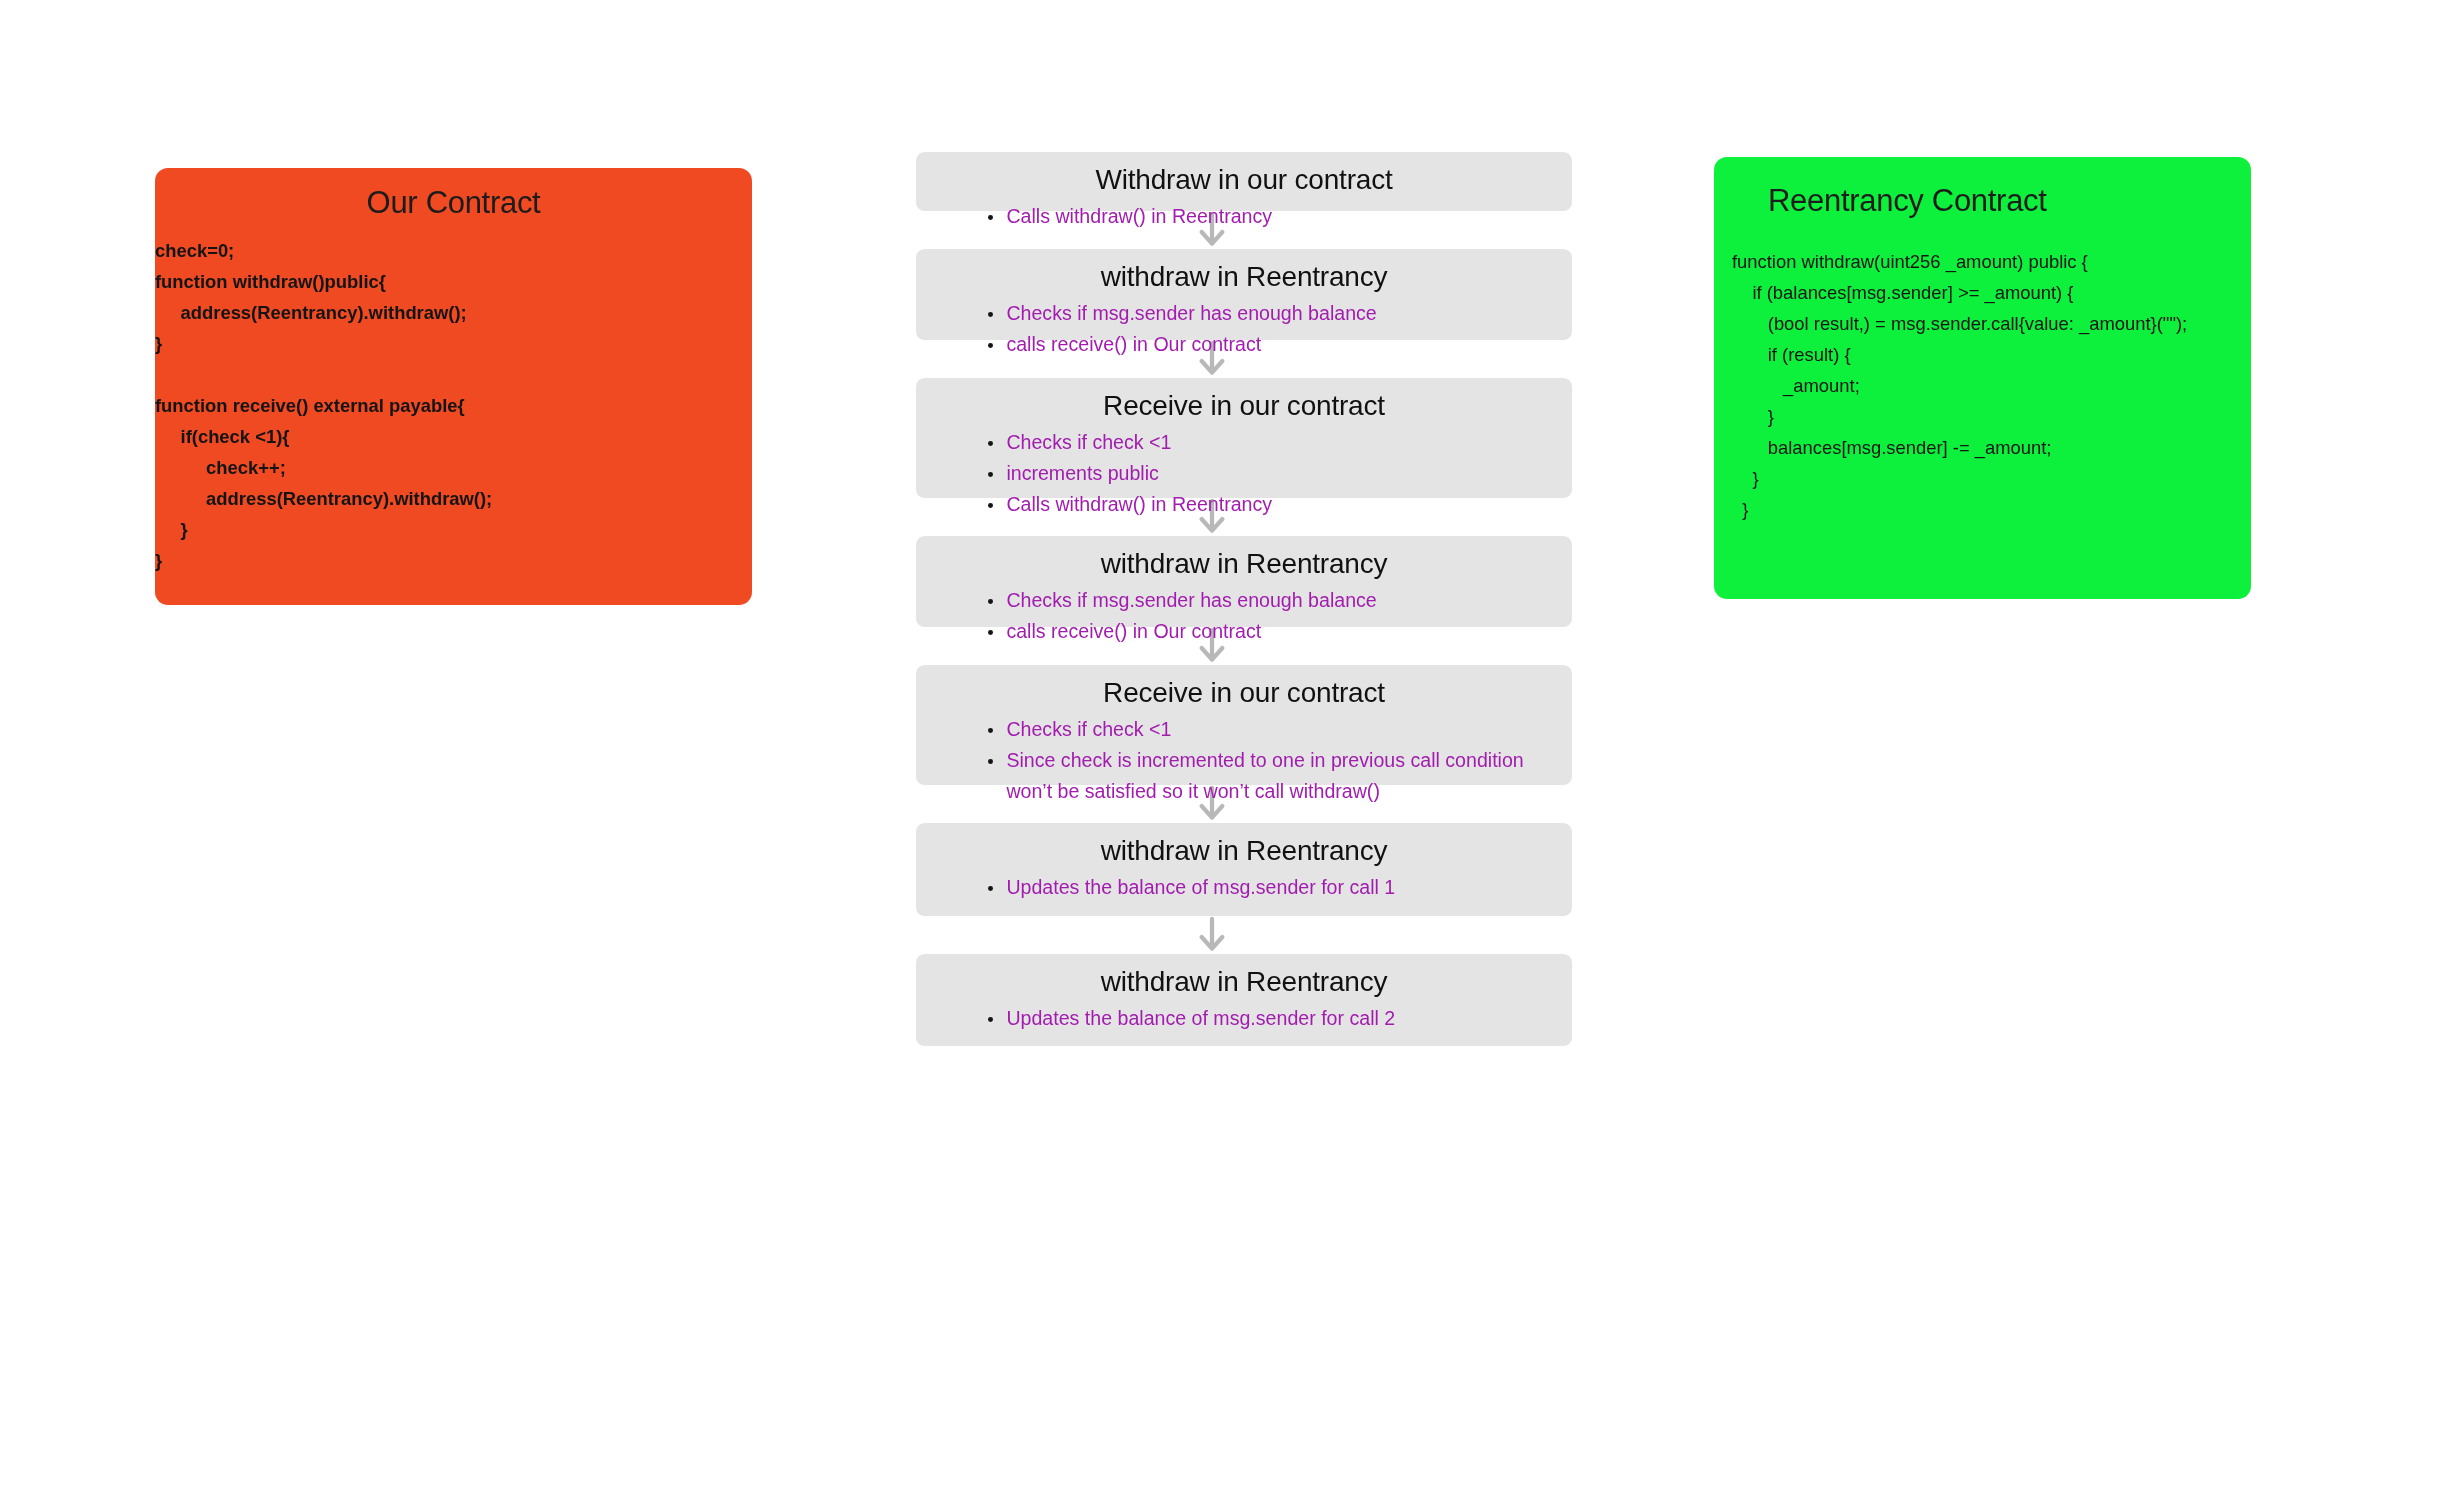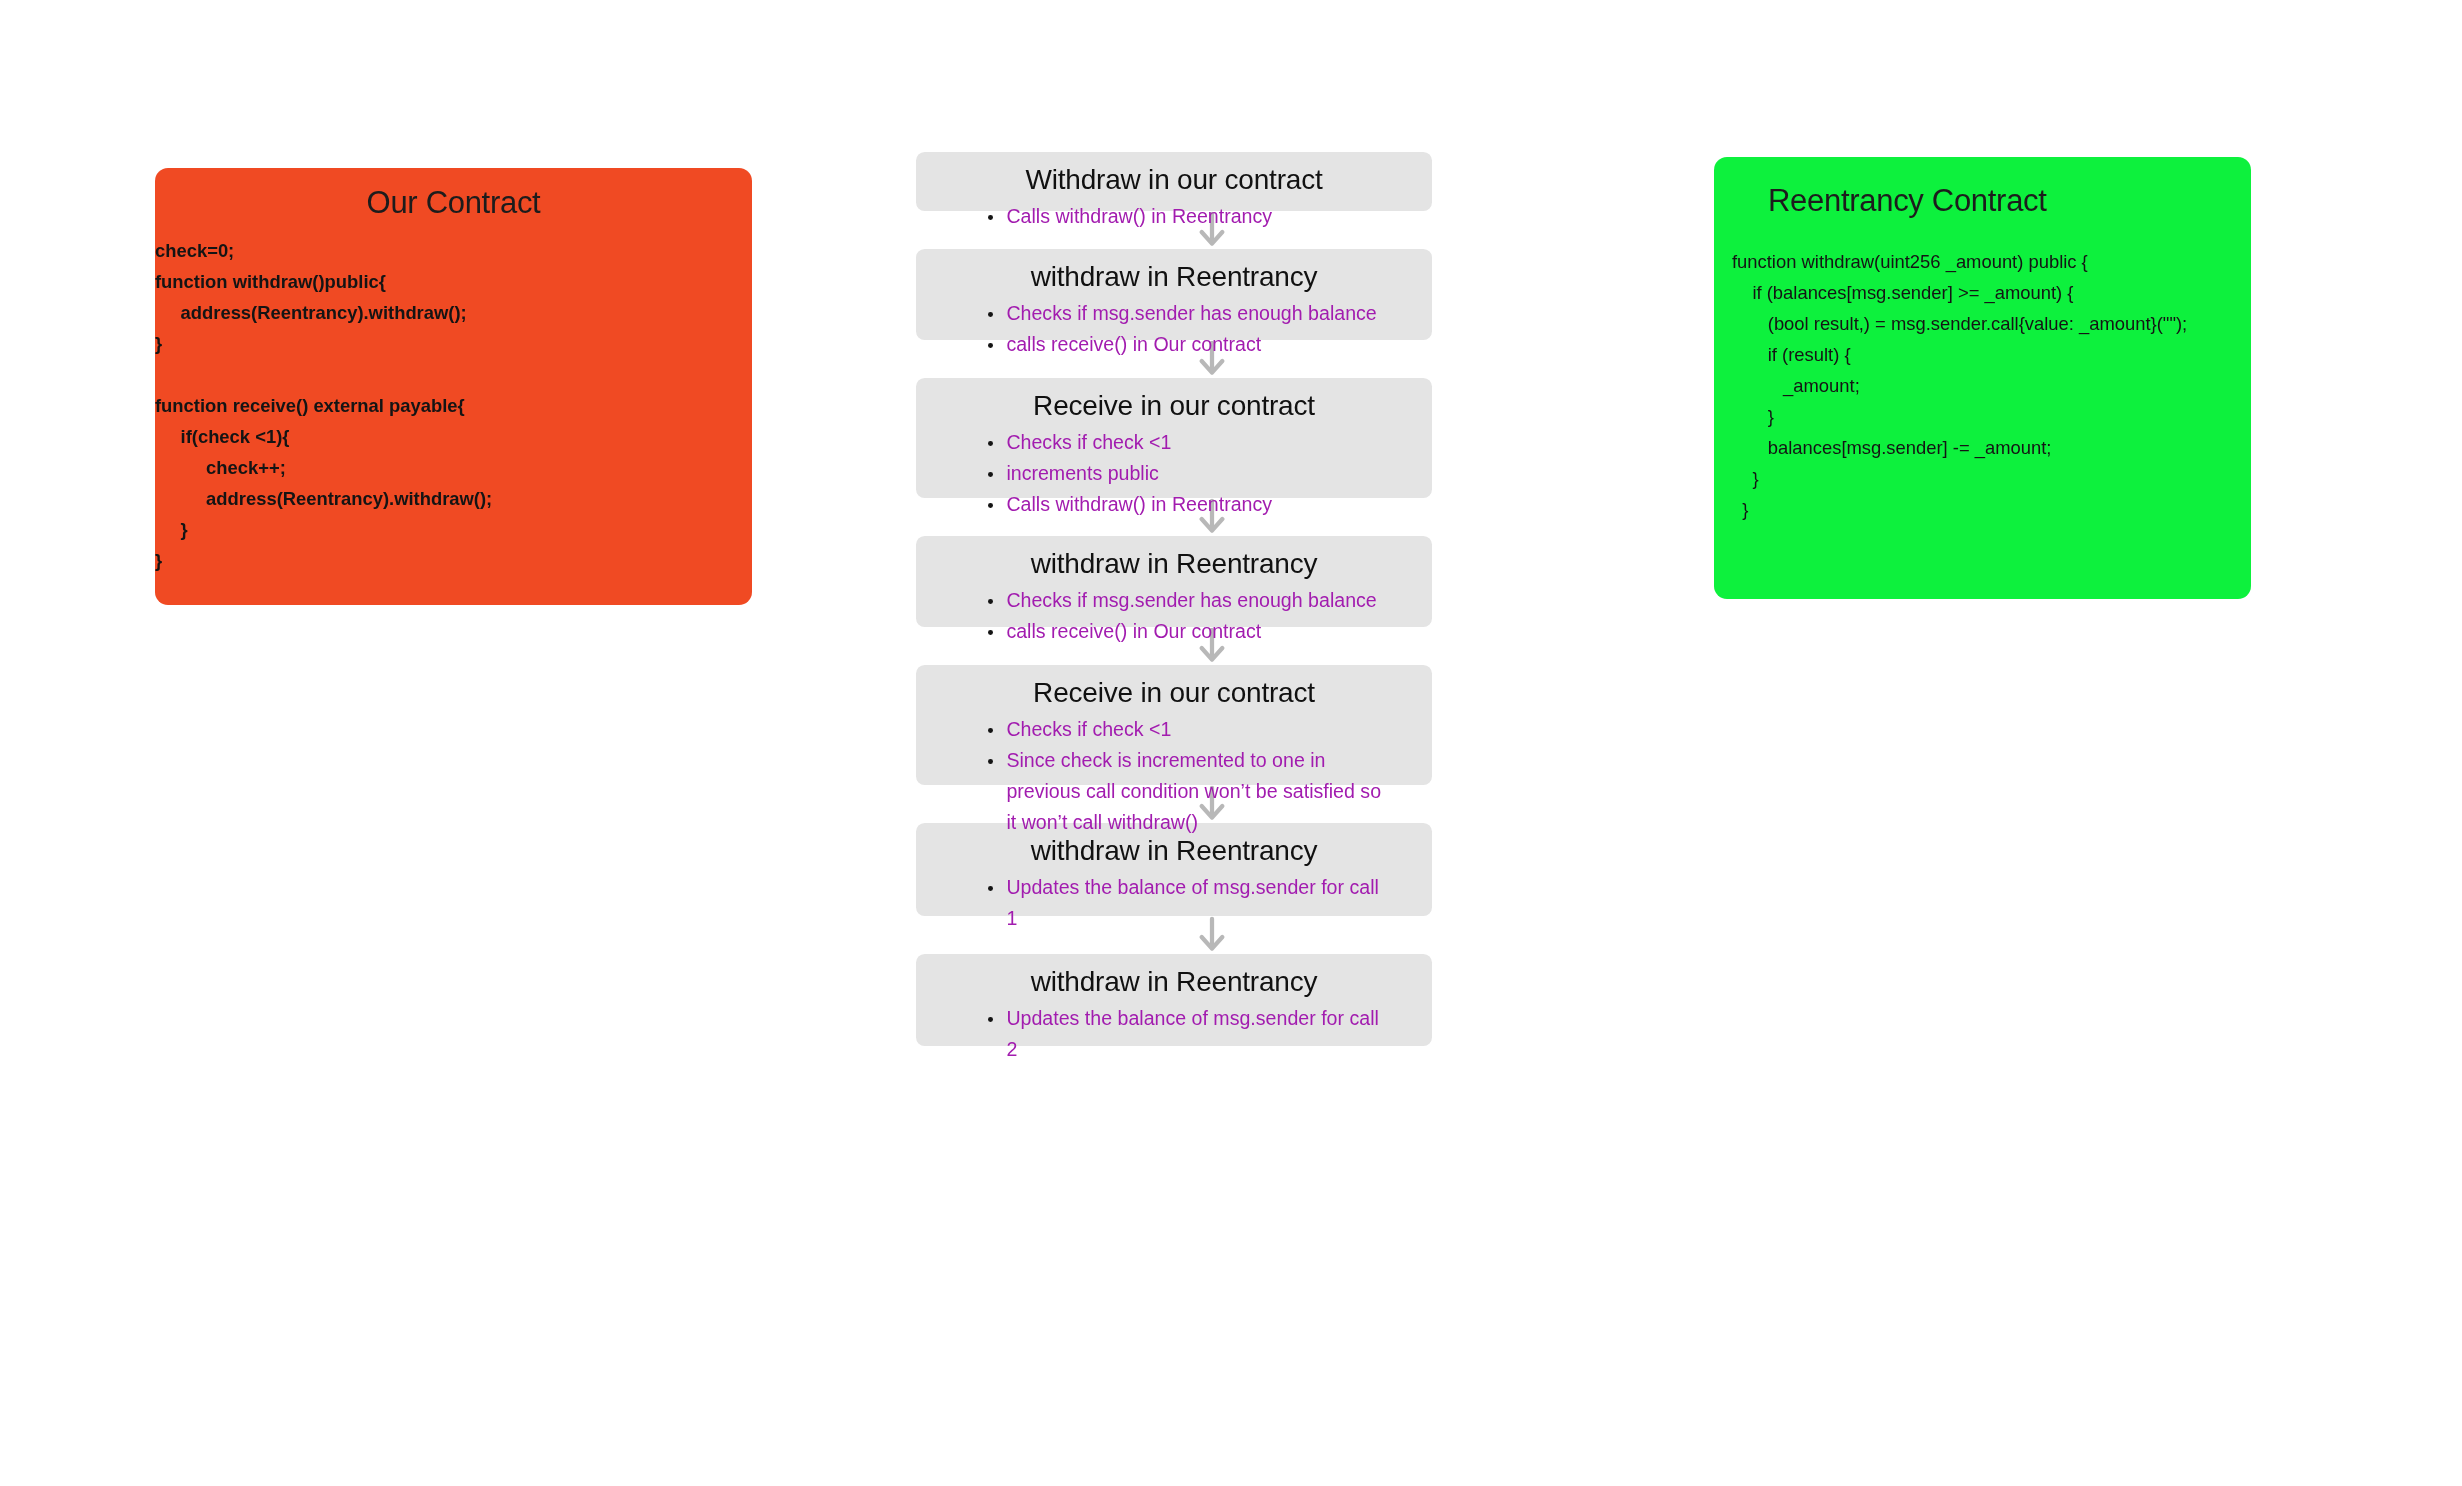--- a/index.html
+++ b/index.html
@@ -80,21 +80,21 @@
     position: absolute;
     left: 916px;
     top: 152px;
     width: 592px;
   }
   .flow-step {
     background: #e4e4e4;
     border-radius: 8.6px;
     box-sizing: border-box;
     padding: 11px 0 9.8px 0;
-    width: 516px;
+    width: 656px;
   }
   .flow-step .step-title {
     text-align: center;
     font-size: 28px;
     font-weight: 400;
     line-height: 34px;
     letter-spacing: -0.2px;
     margin: 0 0 3.7px 0;
     color: #111111;
   }

